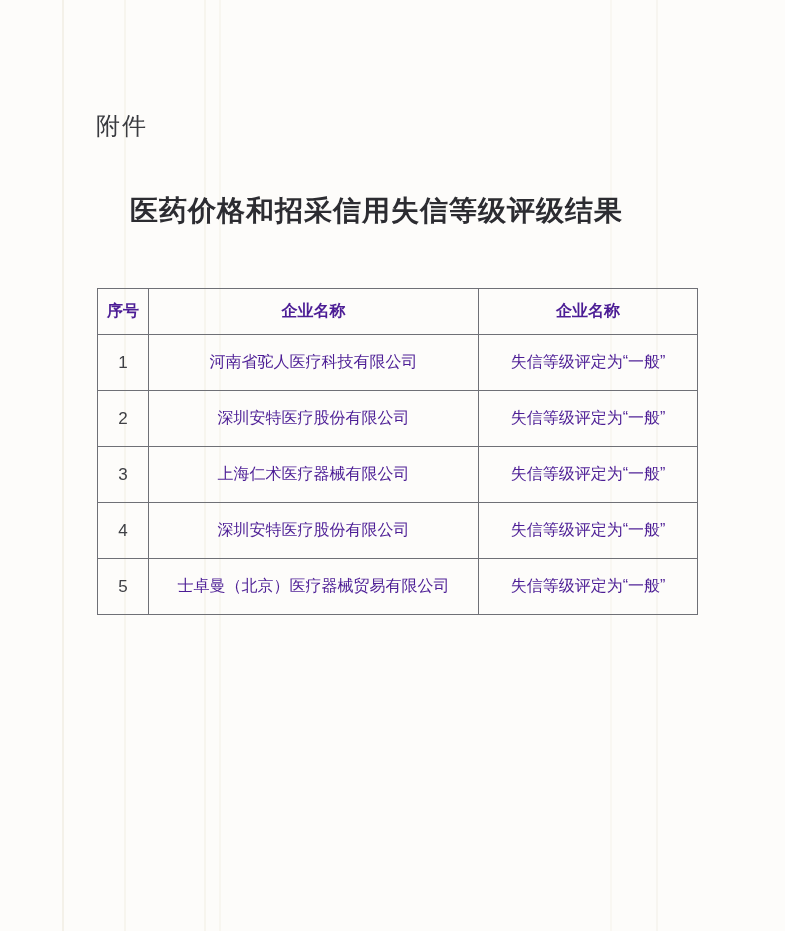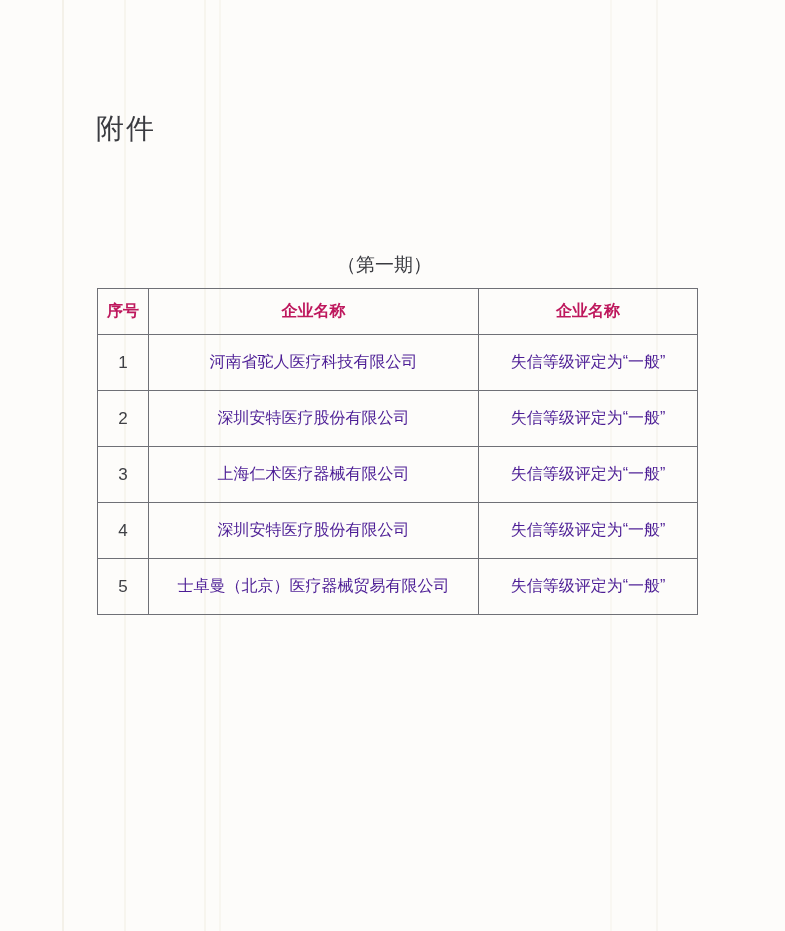--- a/index.html
+++ b/index.html
@@ -26,21 +26,21 @@
   .streak.s1 { left: 62px; }
   .streak.s2 { left: 124px; background: rgba(214,203,172,0.14); }
   .streak.s3 { left: 204px; background: rgba(214,203,172,0.14); }
   .streak.s4 { left: 219px; background: rgba(214,203,172,0.12); }
   .streak.s5 { left: 610px; background: rgba(214,203,172,0.10); }
   .streak.s6 { left: 656px; background: rgba(220,212,190,0.16); }
 
   .attachment-label {
     position: absolute;
     left: 96px; top: 110px;
-    font-size: 28px;
+    font-size: 24px;
     color: #3a3b40;
     letter-spacing: 2px;
   }
   .doc-title {
     position: absolute;
     left: 0; top: 192px;
     width: 753px;
     text-align: center;
     font-family: "Liberation Serif", serif;
     font-weight: bold;
@@ -71,40 +71,40 @@
     border: 1px solid #6f7076;
     text-align: center;
     vertical-align: middle;
     color: #4c1d95;
     font-size: 16px;
     padding: 0 4px;
   }
   .rating-table th {
     height: 46px;
     font-weight: bold;
-    color: #be185d;
+    color: #4c1d95;
   }
   .rating-table td { height: 56px; }
   .rating-table td.cell-no { font-size: 17px; color: #3f4045; }
 </style>
 </head>
 <body>
 
 <div class="page">
   <div class="streak s1"></div>
   <div class="streak s2"></div>
   <div class="streak s3"></div>
   <div class="streak s4"></div>
   <div class="streak s5"></div>
   <div class="streak s6"></div>
 
   <div class="attachment-label">附件</div>
 
+  <div class="doc-title">医药价格和招采信用失信等级评级结果</div>
 
-  <div class="doc-subtitle">（第一期）</div>
 
   <table class="rating-table">
     <colgroup>
       <col class="c-no">
       <col class="c-company">
       <col class="c-rating">
     </colgroup>
     <thead>
       <tr>
         <th>序号</th>

